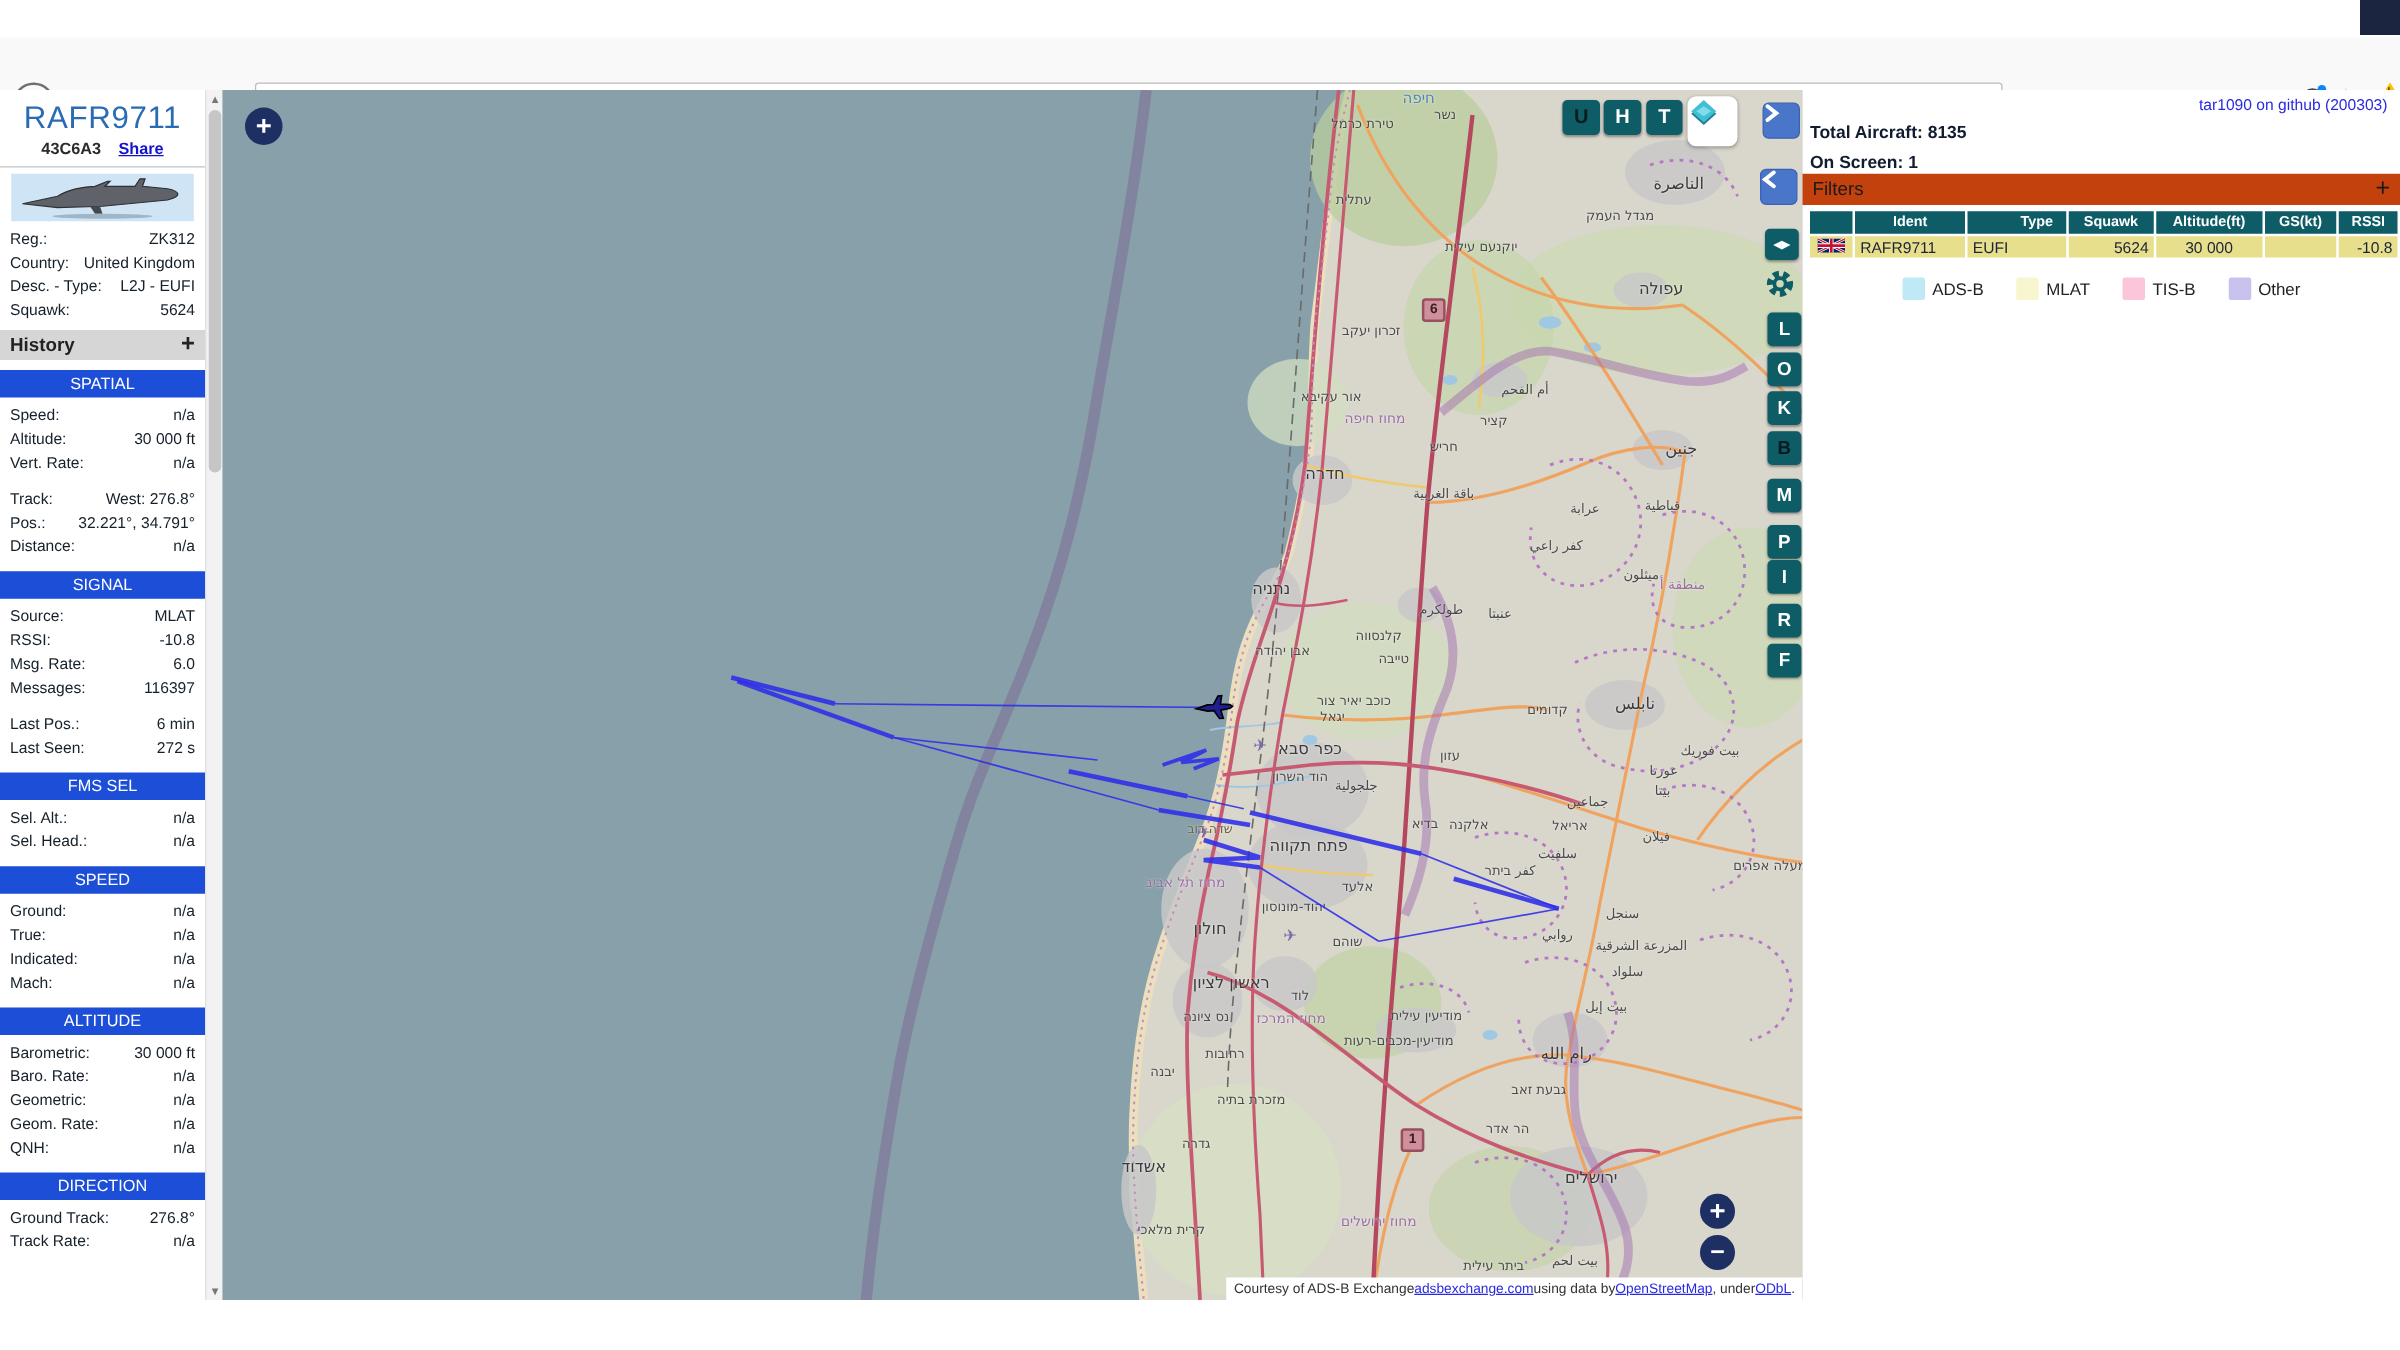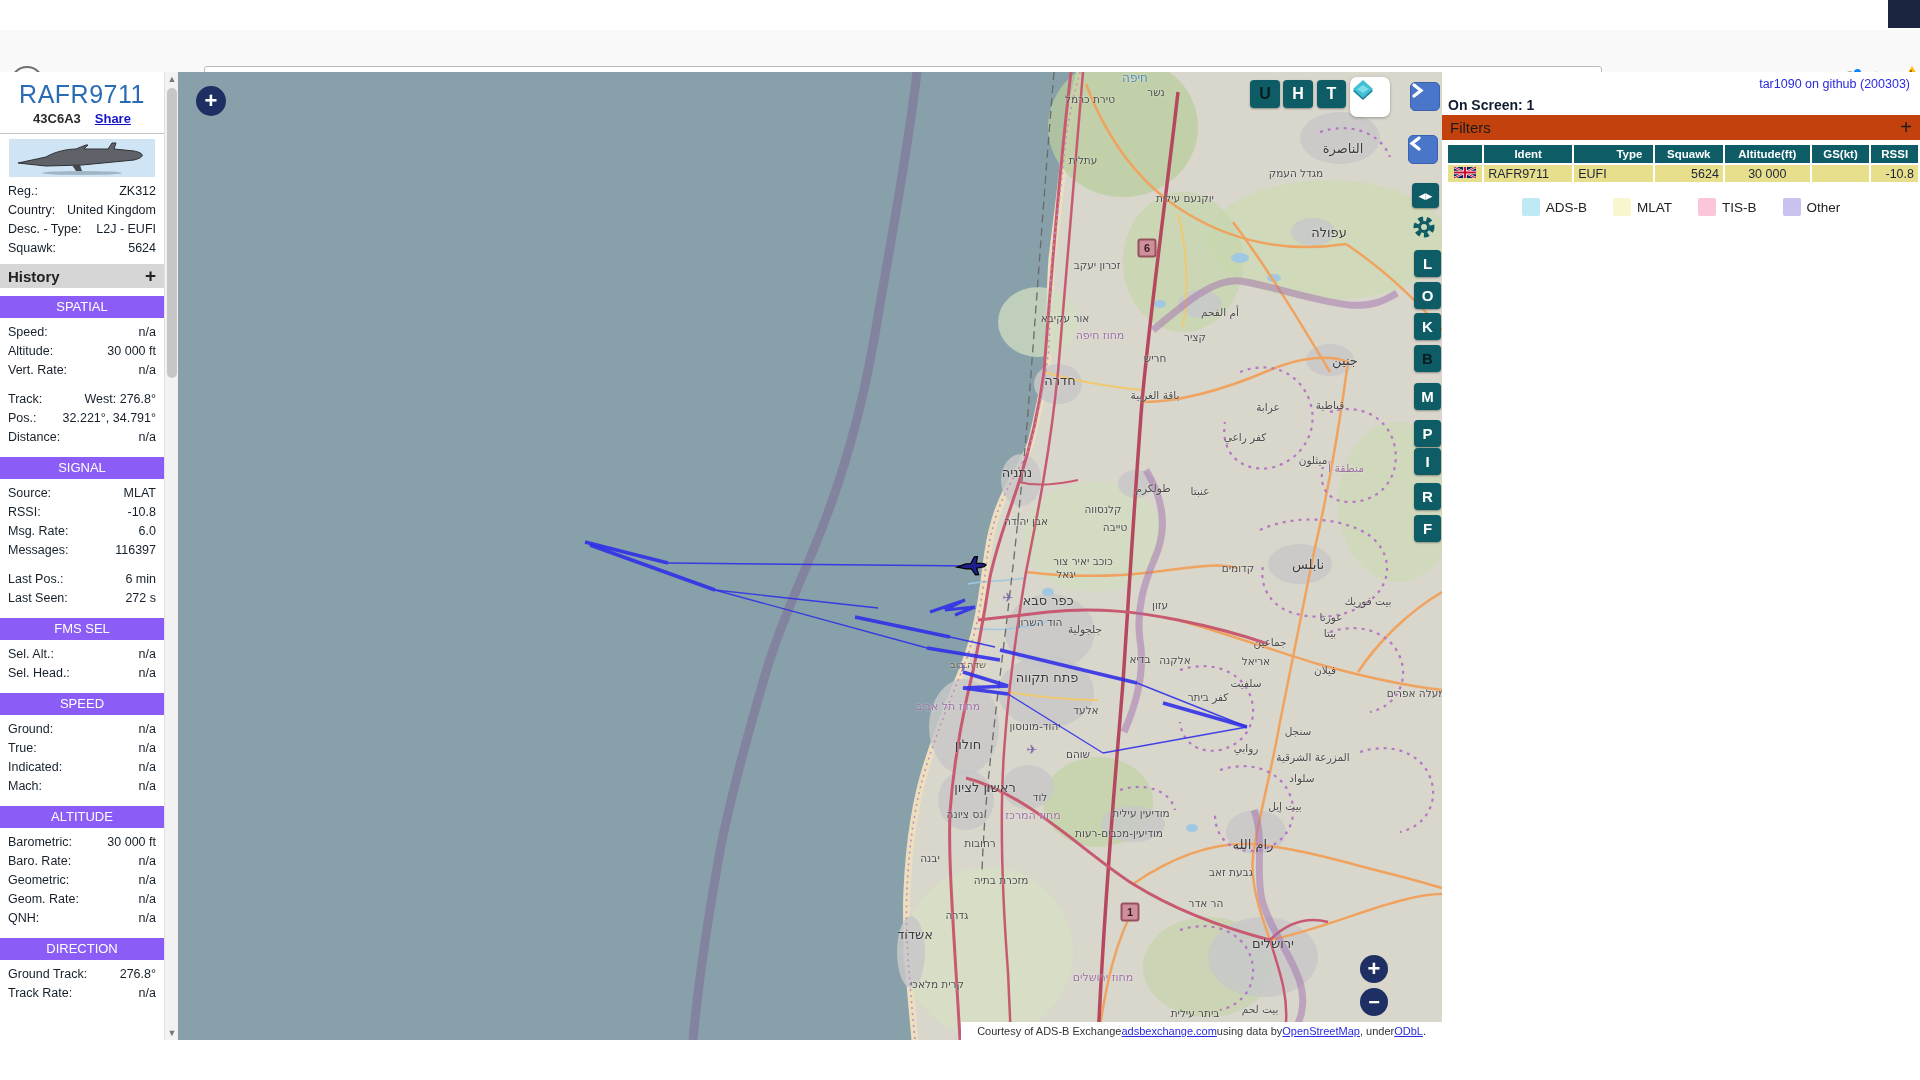--- a/index.html
+++ b/index.html
@@ -30,21 +30,21 @@
   .sb-hex{font-weight:bold;color:#2b2b2b;margin-right:14px;}
   .sb-share{color:#1414c8;font-weight:bold;text-decoration:underline;cursor:pointer;}
   .sb-hr{border-top:1px solid #c4c4c4;margin:7px 0 5px;}
   .sb-photo{margin:0 9px;height:38px;background:#cfe4f4;display:flex;align-items:center;justify-content:center;overflow:hidden;}
   .sb-rows{margin-top:5px;}
   .sb-row{display:flex;justify-content:space-between;padding:0 8px;line-height:19px;}
   .sb-row .lab{color:#15202b;}
   .sb-row .val{color:#15202b;text-align:right;}
   .historybar{margin-top:6px;height:24px;background:#d6d6d6;display:flex;align-items:center;justify-content:space-between;padding:0 8px;font-size:15px;font-weight:bold;color:#222;}
   .historybar .plus{font-size:19px;}
-  .sec-head{height:22px;line-height:22px;background:#8b5cf6;color:#fff;text-align:center;font-size:13px;margin:8px 0 5px;}
+  .sec-head{height:22px;line-height:22px;background:#1d4ed8;color:#fff;text-align:center;font-size:13px;margin:8px 0 5px;}
   .sec-group{margin-bottom:10px;}
   .sb-scroll{position:absolute;left:164px;top:72px;width:14px;height:968px;background:#f2f2f2;border-left:1px solid #e0e0e0;}
   .sb-thumb{position:absolute;left:2px;top:16px;width:10px;height:290px;background:#c6c6c6;border-radius:5px;}
   .sb-arrow{position:absolute;left:0;width:14px;text-align:center;font-size:9px;color:#777;}
   
   .panel{position:absolute;left:1442px;top:72px;width:478px;height:968px;background:#fff;}
   .p-improve{margin-top:10px;text-align:center;font-size:17.5px;font-weight:bold;color:#141e38;}
   .p-improve a{color:#141e38;text-decoration:underline;cursor:pointer;}
   .p-github{text-align:right;padding-right:10px;margin-top:5px;font-size:12.5px;color:#2a2ae0;cursor:pointer;}
   .p-line{padding-left:6px;margin-top:5px;font-size:14px;font-weight:bold;color:#111c30;line-height:19px;}
@@ -70,21 +70,21 @@
   .lbl.small{font-size:10px;color:#6b5d3f;}
   .lbl.blue{color:#4f86b8;font-size:12px;}
   .shield{position:absolute;transform:translate(-50%,-50%);width:15px;height:15px;background:#cf8f9b;border:2px solid #96505e;border-radius:3px;color:#3a2026;font-size:11px;font-weight:bold;text-align:center;line-height:15px;}
   .planeicon{position:absolute;transform:translate(-50%,-50%);font-family:"DejaVu Sans",sans-serif;font-size:13px;color:#7d6aa8;}
   .ctl{position:absolute;display:flex;align-items:center;justify-content:center;cursor:pointer;}
   .circlebtn{width:30px;height:30px;border-radius:50%;background:#1e2f63;color:#fff;font-size:22px;font-weight:bold;line-height:26px;text-align:center;}
   .tealbtn{background:#0d5c66;color:#fff;border-radius:4px;font-weight:bold;box-shadow:0 1px 2px rgba(0,0,0,.35);}
   .tealbtn.dark{color:#081c1f;}
   .layersbtn{width:40px;height:40px;background:#fff;border-radius:7px;box-shadow:0 1px 3px rgba(0,0,0,.3);}
   .bluebtn{width:28px;height:27px;background:#4a76c9;border:1px solid #3b62b2;border-radius:5px;color:#fff;font-size:19px;font-weight:bold;}
-  .attrib{position:absolute;right:0;bottom:0;height:18px;background:#fff;padding:0 16px;font-size:11px;color:#333;display:flex;align-items:center;white-space:nowrap;}
+  .attrib{position:absolute;right:0;bottom:0;height:18px;background:#fff;padding:0 6px;font-size:11px;color:#333;display:flex;align-items:center;white-space:nowrap;}
   .attrib a{color:#2a2ae0;text-decoration:underline;cursor:pointer;}
   .letterbtn{width:27px;height:27px;font-size:15px;}
 </style>
 </head>
 <body>
 
 <div class="screen">
 
   <div class="titlebar">
     <div class="corner-accent"></div>
@@ -628,20 +628,21 @@
         <span> using data by </span>
         <a>OpenStreetMap</a>
         <span>, under </span>
         <a>ODbL</a>
         <span>.</span>
       </div>
   </div>
 
   <div class="panel">
     <div class="p-github">tar1090 on github (200303)</div>
+    <div class="p-line">Total Aircraft: 8135</div>
     <div class="p-line">On Screen: 1</div>
     <div class="filtersbar">
       <span>Filters</span>
       <span class="plus">+</span>
     </div>
     <table class="actable">
       <thead>
           <tr id="ac-head">
             <th style="width: 30px;"></th>
             <th style="width: 98px;">Ident</th>

